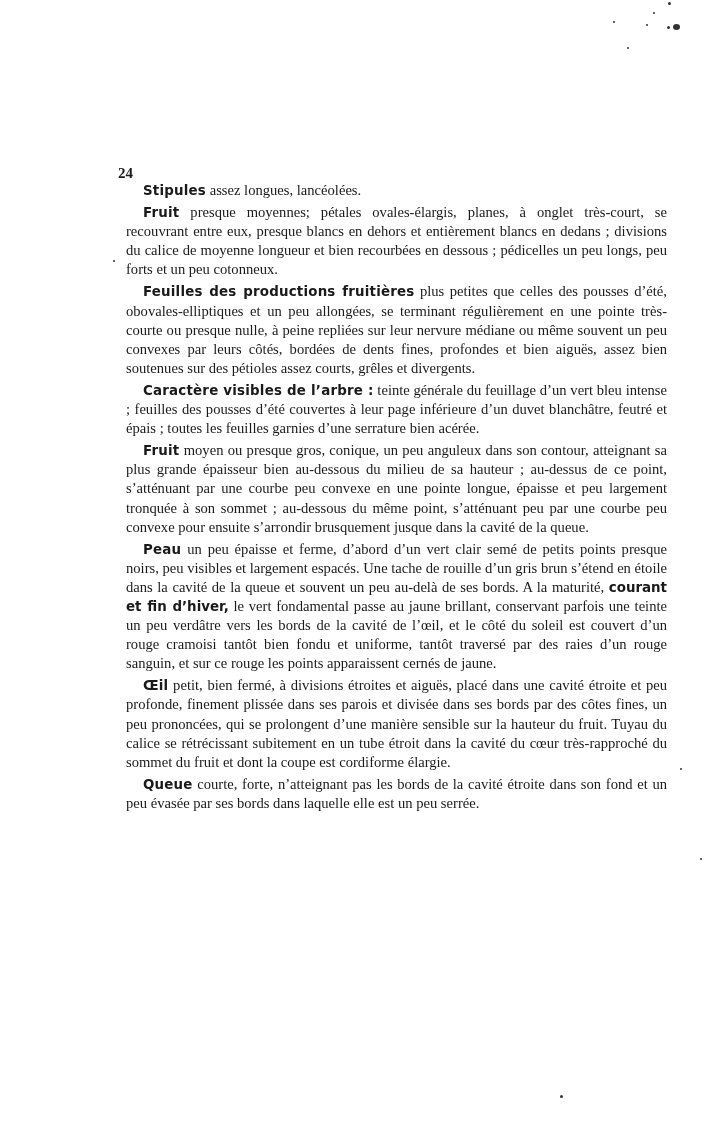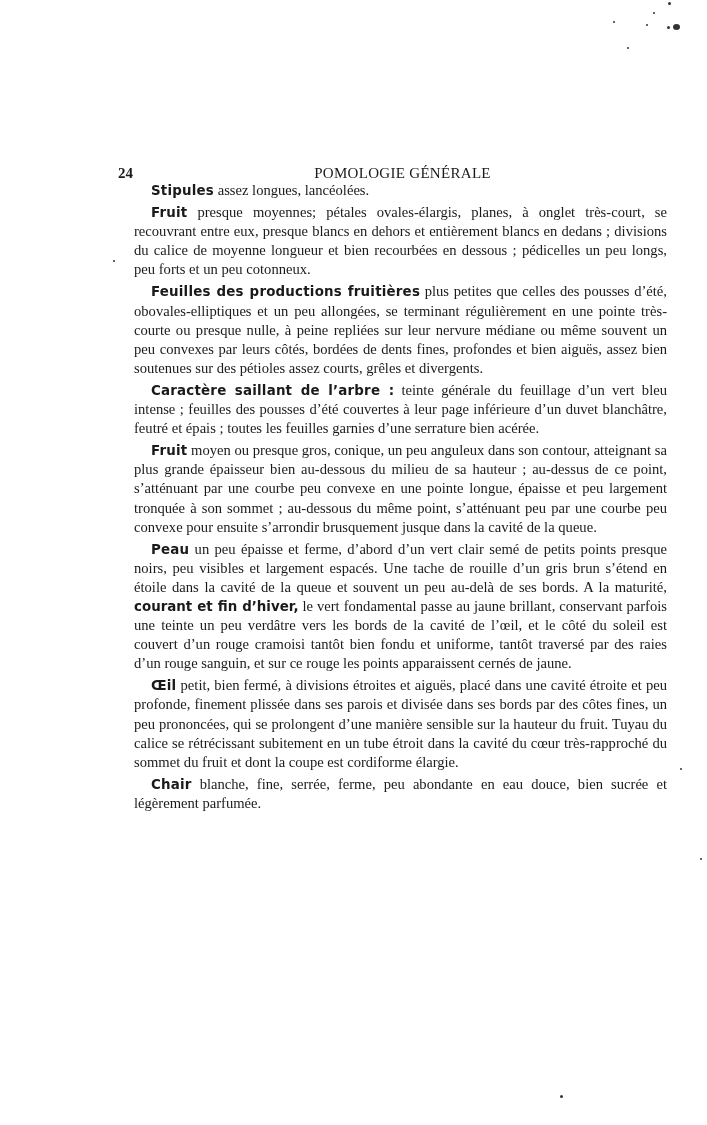--- a/index.html
+++ b/index.html
@@ -19,21 +19,21 @@
     .page-number { position: absolute; left: 0; top: 0; font-weight: bold; }
     .running-title {
       position: absolute; left: 0; right: 0; top: 0; text-align: center;
       letter-spacing: 0.3px; padding-left: 20px;
     }
     .body-text {
       position: absolute; top: 181px; left: 118px; width: 549px;
       font-size: 14.6px; line-height: 19.1px;
       text-align: justify;
     }
-    .para { margin: 0 0 3px 16px; text-indent: 17px; }
+    .para { margin: 0 0 3px 8px; text-indent: 17px; }
     .term {
       font-family: "DejaVu Sans", sans-serif;
       font-weight: bold; font-size: 13.4px; letter-spacing: 0.2px;
     }
     .inline-bold {
       font-family: "DejaVu Sans", sans-serif;
       font-weight: bold; font-size: 13.4px;
     }
   </style>
 </head>
@@ -48,34 +48,33 @@
   <span class="speck" style="left:627px;top:47px;width:2px;height:2px;"></span>
   <span class="speck" style="left:653px;top:12px;width:2px;height:2px;"></span>
   <span class="speck" style="left:700px;top:858px;width:2px;height:2px;"></span>
   <span class="speck" style="left:680px;top:768px;width:2px;height:2px;"></span>
   <span class="speck" style="left:560px;top:1095px;width:3px;height:3px;"></span>
   <span class="speck" style="left:113px;top:260px;width:2px;height:2px;"></span>
 </div>
 
 <div class="page-header">
   <span class="page-number">24</span>
-  <div class="running-title">POMOLOGIE GÉNÉRALE</div>
 </div>
 
 <div class="body-text">
   <p class="para"><span class="term">Stipules</span><span> assez longues, lancéolées.</span></p>
 
 
   <p class="para"><span class="term">Fruit</span><span> presque moyennes; pétales ovales-élargis, planes, à onglet très-court, se recouvrant entre eux, presque blancs en dehors et entièrement blancs en dedans ; divisions du calice de moyenne longueur et bien recourbées en dessous ; pédicelles un peu longs, peu forts et un peu cotonneux.</span></p>
 
   <p class="para"><span class="term">Feuilles des productions fruitières</span><span> plus petites que celles des pousses d’été, obovales-elliptiques et un peu allongées, se terminant régulièrement en une pointe très-courte ou presque nulle, à peine repliées sur leur nervure médiane ou même souvent un peu convexes par leurs côtés, bordées de dents fines, profondes et bien aiguës, assez bien soutenues sur des pétioles assez courts, grêles et divergents.</span></p>
 
-  <p class="para"><span class="term">Caractère saillant de l’arbre :</span><span> teinte générale du feuillage d’un vert bleu intense ; feuilles des pousses d’été couvertes à leur page inférieure d’un duvet blanchâtre, feutré et épais ; toutes les feuilles garnies d’une serrature bien acérée.</span></p>
+  <p class="para"><span class="term">Caractère visibles de l’arbre :</span><span> teinte générale du feuillage d’un vert bleu intense ; feuilles des pousses d’été couvertes à leur page inférieure d’un duvet blanchâtre, feutré et épais ; toutes les feuilles garnies d’une serrature bien acérée.</span></p>
 
   <p class="para"><span class="term">Fruit</span><span> moyen ou presque gros, conique, un peu anguleux dans son contour, atteignant sa plus grande épaisseur bien au-dessous du milieu de sa hauteur ; au-dessus de ce point, s’atténuant par une courbe peu convexe en une pointe longue, épaisse et peu largement tronquée à son sommet ; au-dessous du même point, s’atténuant peu par une courbe peu convexe pour ensuite s’arrondir brusquement jusque dans la cavité de la queue.</span></p>
 
   <p class="para"><span class="term">Peau</span><span> un peu épaisse et ferme, d’abord d’un vert clair semé de petits points presque noirs, peu visibles et largement espacés. Une tache de rouille d’un gris brun s’étend en étoile dans la cavité de la queue et souvent un peu au-delà de ses bords. A la maturité, </span><span class="inline-bold">courant et fin d’hiver,</span><span> le vert fondamental passe au jaune brillant, conservant parfois une teinte un peu verdâtre vers les bords de la cavité de l’œil, et le côté du soleil est couvert d’un rouge cramoisi tantôt bien fondu et uniforme, tantôt traversé par des raies d’un rouge sanguin, et sur ce rouge les points apparaissent cernés de jaune.</span></p>
 
   <p class="para"><span class="term">Œil</span><span> petit, bien fermé, à divisions étroites et aiguës, placé dans une cavité étroite et peu profonde, finement plissée dans ses parois et divisée dans ses bords par des côtes fines, un peu prononcées, qui se prolongent d’une manière sensible sur la hauteur du fruit. Tuyau du calice se rétrécissant subitement en un tube étroit dans la cavité du cœur très-rapproché du sommet du fruit et dont la coupe est cordiforme élargie.</span></p>
 
+  <p class="para"><span class="term">Queue</span><span> courte, forte, n’atteignant pas les bords de la cavité étroite dans son fond et un peu évasée par ses bords dans laquelle elle est un peu serrée.</span></p>
 
-  <p class="para"><span class="term">Chair</span><span> blanche, fine, serrée, ferme, peu abondante en eau douce, bien sucrée et légèrement parfumée.</span></p>
 </div>
 
 </body></html>

